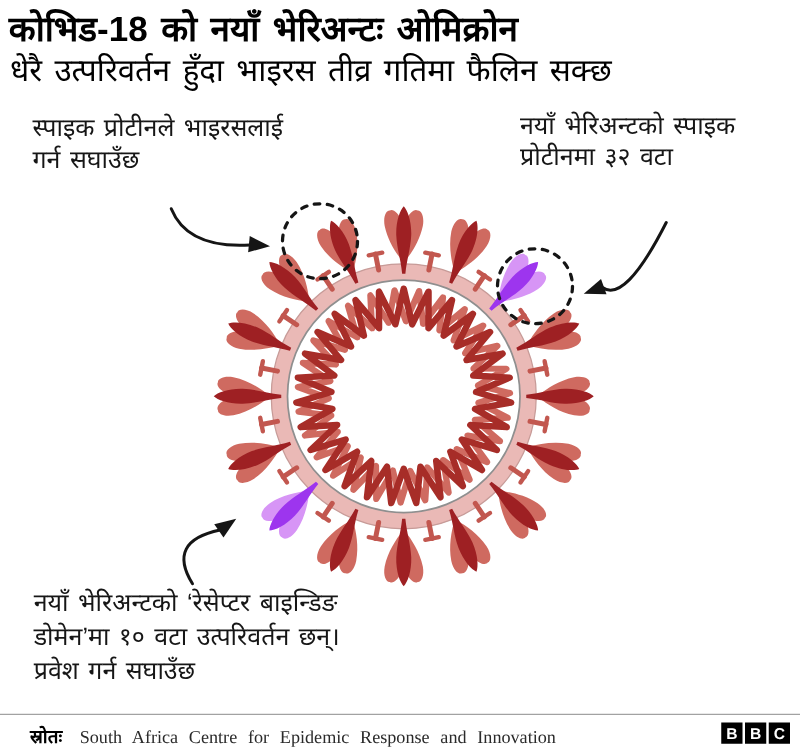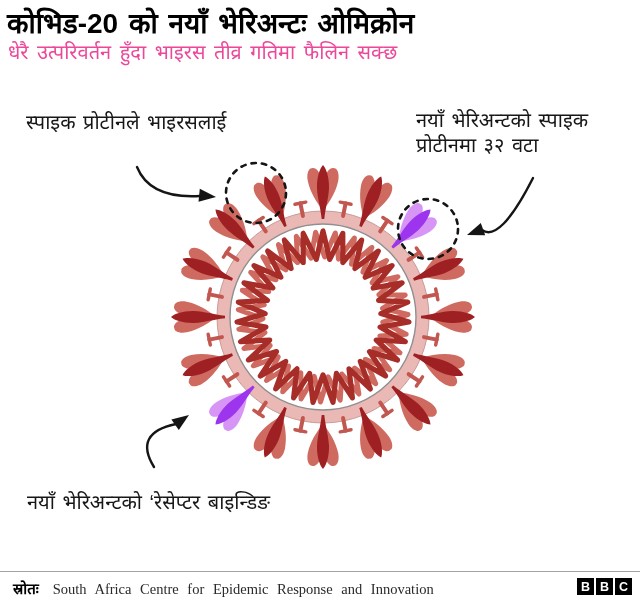--- a/index.html
+++ b/index.html
@@ -5,43 +5,43 @@
   html,body{margin:0;padding:0;background:#fff;}
   .stage{
     position:relative;width:640px;height:600px;background:#ffffff;overflow:hidden;
     font-family:"Liberation Sans",sans-serif;color:#111;
   }
   .title{
     position:absolute;left:7px;top:3px;font-size:28px;font-weight:bold;
     letter-spacing:0px;word-spacing:3px;color:#000;white-space:nowrap;
   }
   .subtitle{
-    position:absolute;left:8px;top:38px;font-size:20px;font-weight:normal;
-    word-spacing:3px;color:#ec4899;white-space:nowrap;text-align:right;
+    position:absolute;left:8px;top:38px;font-size:25px;font-weight:normal;
+    word-spacing:3px;color:#000000;white-space:nowrap;text-align:right;
   }
-  .annotation{position:absolute;font-size:20px;color:#161616;word-spacing:2px;margin-top:19px;}
+  .annotation{position:absolute;font-size:20px;color:#161616;word-spacing:2px;}
   .annotation .line{white-space:nowrap;}
   .ann-left{left:26px;top:91px;line-height:25px;}
   .ann-right{left:416px;top:89px;line-height:25px;}
   .ann-bottom{left:27px;top:470px;line-height:27px;}
   .virus-layer{position:absolute;left:0;top:0;}
   .footer-rule{position:absolute;left:0;top:571px;width:640px;height:0;border-top:1.5px solid #a2a2a2;}
-  .footer{position:absolute;left:13px;top:578px;font-size:14.5px;color:#222;text-align:center;}
+  .footer{position:absolute;left:24px;top:578px;font-size:14.5px;color:#222;text-align:center;}
   .footer .src-label{font-family:"Liberation Serif",serif;font-weight:bold;color:#000;font-size:15px;margin-right:14px;}
   .footer .src-text{font-family:"Liberation Serif",serif;word-spacing:5px;color:#2a2a2a;}
   .bbc{position:absolute;top:578px;left:577px;display:flex;gap:2px;}
   .bbc-box{width:17px;height:17px;background:#000;color:#fff;display:flex;align-items:center;justify-content:center;
     font-family:"Liberation Sans",sans-serif;font-weight:bold;font-size:12.5px;}
 </style>
 </head>
 <body>
 
 <div class="stage">
 
-  <div class="title">कोभिड-20 को नयाँ भेरिअन्टः ओमिक्रोन</div>
+  <div class="title">कोभिड-18 को नयाँ भेरिअन्टः ओमिक्रोन</div>
   <div class="subtitle">धेरै उत्परिवर्तन हुँदा भाइरस तीव्र गतिमा फैलिन सक्छ</div>
 
   <svg class="virus-layer" width="640" height="600" viewBox="0 0 640 600">
     <g id="virus-group">
         <circle cx="323" cy="317" r="99.5" fill="none" stroke="#eab9b6" stroke-width="13"></circle>
         <circle cx="323" cy="317" r="106" fill="none" stroke="#c79b98" stroke-width="1"></circle>
         <circle cx="323" cy="317" r="93" fill="none" stroke="#8f8f8f" stroke-width="1.4"></circle>
         <path d="M315.6 232.3L310.9 258.2L296.3 236.3L297.6 262.6L278.4 244.7L285.8 269.9L262.9 256.9L275.9 279.8L250.7 272.4L268.6 291.6L242.3 290.3L264.2 304.9L238.3 309.6L263.0 318.7L238.9 329.3L265.0 332.5L244.0 348.4L270.2 345.5L253.4 365.8L278.2 356.9L266.5 380.5L288.6 366.1L282.7 391.8L300.8 372.8L301.0 399.1L314.3 376.4L320.5 402.0L328.2 376.8L340.2 400.2L341.9 374.0L358.9 394.0L354.5 368.1L375.7 383.7L365.4 359.4L389.7 369.7L374.1 348.5L400.0 352.9L380.0 335.9L406.2 334.2L382.8 322.2L408.0 314.5L382.4 308.3L405.1 295.0L378.8 294.8L397.8 276.7L372.1 282.6L386.5 260.5L362.9 272.2L371.8 247.4L351.5 264.2L354.4 238.0L338.5 259.0L335.3 232.9L324.7 257.0Z" fill="none" stroke="#cf6a60" stroke-width="5" stroke-linejoin="round"></path>
         <path d="M323.0 231.0L316.3 259.4L303.2 233.3L303.2 262.5L284.4 240.1L291.1 268.5L267.7 251.1L280.8 277.2L254.0 265.6L272.8 288.0L244.0 282.9L267.4 300.4L238.3 302.1L265.1 313.6L237.1 322.0L265.9 327.1L240.6 341.7L269.7 340.0L248.5 360.0L276.5 351.6L260.4 376.0L285.7 361.4L275.7 388.9L297.0 368.8L293.6 397.8L309.6 373.4L313.0 402.4L323.0 375.0L333.0 402.4L336.4 373.4L352.4 397.8L349.0 368.8L370.3 388.9L360.3 361.4L385.6 376.0L369.5 351.6L397.5 360.0L376.3 340.0L405.4 341.7L380.1 327.1L408.9 322.0L380.9 313.6L407.7 302.1L378.6 300.4L402.0 282.9L373.2 288.0L392.0 265.6L365.2 277.2L378.3 251.1L354.9 268.5L361.6 240.1L342.8 262.5L342.8 233.3L329.7 259.4Z" fill="none" stroke="#a72d28" stroke-width="5.2" stroke-linejoin="round"></path>
         <g transform="translate(323 317) rotate(-11.25)">
@@ -202,29 +202,32 @@
       <polygon points="467,235 480.8,223.1 485.2,235.3" fill="#151515"></polygon>
     </g>
     <g>
       <path d="M 154 467 Q 133 433 176 424" fill="none" stroke="#151515" stroke-width="2.4" stroke-linecap="round"></path>
       <polygon points="189,415 178.8,430 171.4,419.4" fill="#151515"></polygon>
     </g>
   </svg>
 
   <div class="annotation ann-left">
     <div class="line">स्पाइक प्रोटीनले भाइरसलाई</div>
+    <div class="line">गर्न सघाउँछ</div>
   </div>
 
   <div class="annotation ann-right">
     <div class="line">नयाँ भेरिअन्टको स्पाइक</div>
     <div class="line">प्रोटीनमा ३२ वटा</div>
   </div>
 
   <div class="annotation ann-bottom">
     <div class="line">नयाँ भेरिअन्टको ‘रेसेप्टर बाइन्डिङ</div>
+    <div class="line">डोमेन’मा १० वटा उत्परिवर्तन छन्।</div>
+    <div class="line">प्रवेश गर्न सघाउँछ</div>
   </div>
 
   <div class="footer-rule"></div>
   <div class="footer">
     <span class="src-label">स्रोतः</span><span class="src-text">South Africa Centre for Epidemic Response and Innovation</span>
   </div>
   <div class="bbc">
     <div class="bbc-box">B</div>
     <div class="bbc-box">B</div>
     <div class="bbc-box">C</div>

